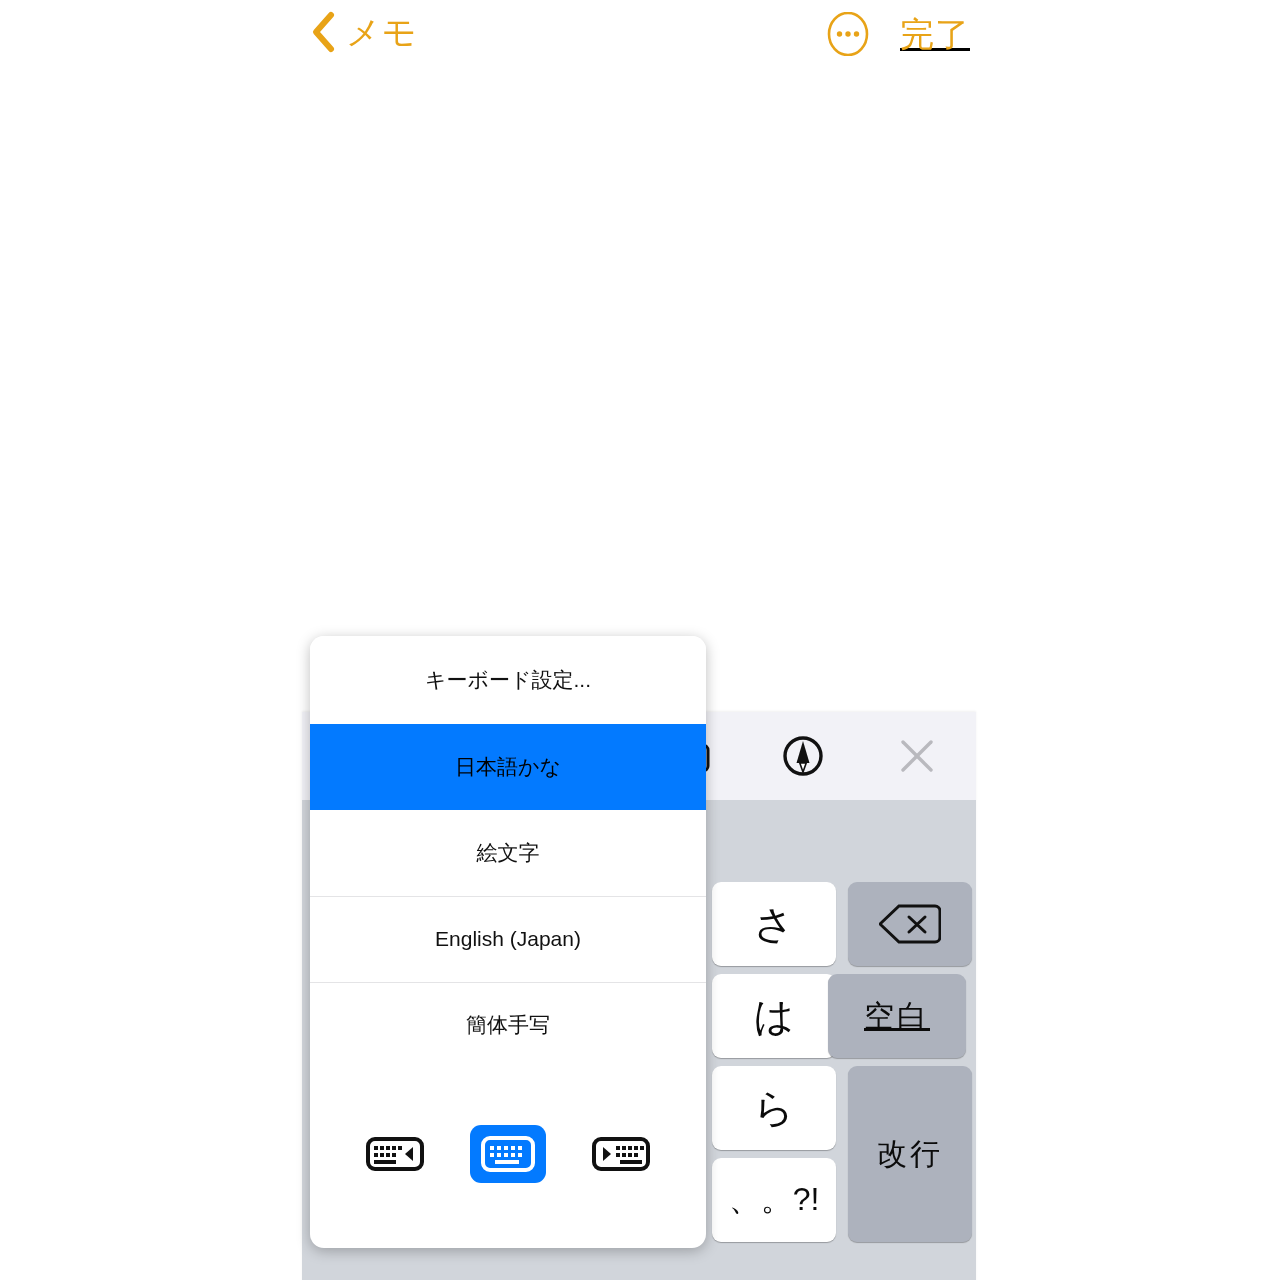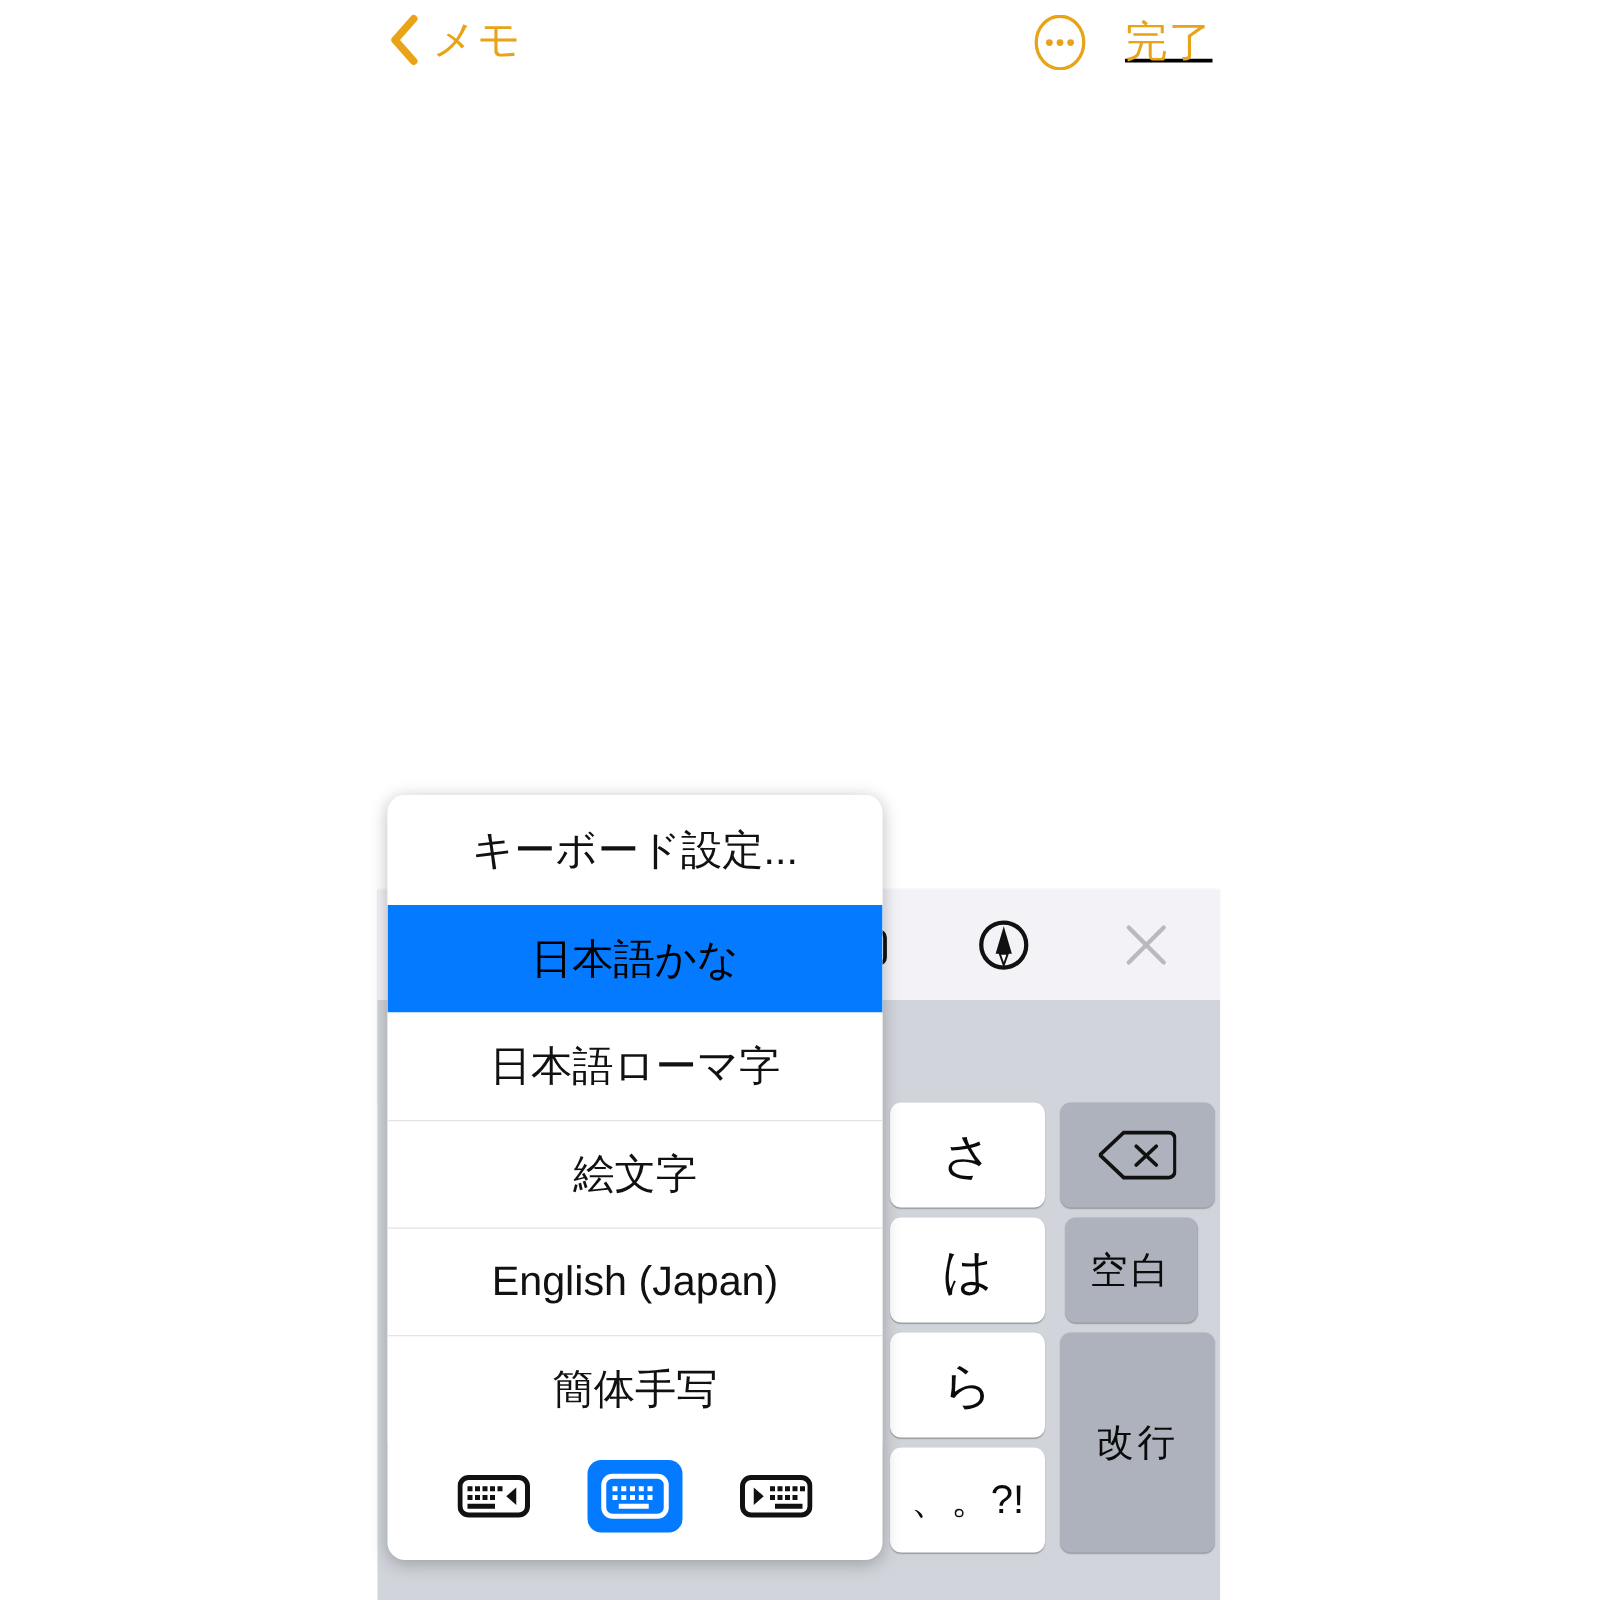--- a/index.html
+++ b/index.html
@@ -76,21 +76,21 @@
     width:396px; height:612px;
     background:#FFFFFF;
     border-radius:14px;
     box-shadow:0 3px 14px rgba(0,0,0,0.26);
     overflow:hidden;
     display:flex; flex-direction:column;
   }
   .popup-row {
     flex:0 0 auto;
     display:flex; align-items:center; justify-content:center;
-    font-size:33px; color:#111111;
+    font-size:21px; color:#111111;
     background:#FFFFFF;
     cursor:pointer;
     position:relative;
   }
   .popup-row.settings { height:88px; }
   .popup-row.kb { height:86px; }
   .popup-row.selected { background:#037AFF; color:#000000; }
   .popup-row + .popup-row:not(.selected)::before {
     content:""; position:absolute; left:0; top:0;
     width:100%; height:1px; background:#E4E4E6;
@@ -179,33 +179,32 @@
       <div class="key light" style="left:410px; top:184px; width:124px; height:84px;">ら</div>
       <div class="key light punct" style="left:410px; top:276px; width:124px; height:84px;">、。?!</div>
 
       <div class="key dark" style="left:546px; top:0px;   width:124px; height:84px;">
         <svg width="62" height="46" viewBox="0 0 62 46">
           <path d="M21 5 L57 5 A5 5 0 0 1 62 10 L62 36 A5 5 0 0 1 57 41 L21 41 L2 23 Z" transform="translate(-1,0)" fill="none" stroke="#111" stroke-width="3"></path>
           <line x1="30" y1="16" x2="46" y2="31" stroke="#111" stroke-width="3" stroke-linecap="round"></line>
           <line x1="46" y1="16" x2="30" y2="31" stroke="#111" stroke-width="3" stroke-linecap="round"></line>
         </svg>
       </div>
-      <div class="key dark small-label" style="left:550px; top:92px; width:106px; height:84px;">空白</div>
+      <div class="key dark small-label" style="left:526px; top:92px; width:138px; height:84px;text-decoration:underline;">空白</div>
       <div class="key dark small-label" style="left:546px; top:184px; width:124px; height:176px;">改行</div>
     </div>
 
   </div>
 
   <div id="keyboard-popup">
 
     <div class="popup-row settings">キーボード設定...</div>
 
     <div class="popup-row kb selected">日本語かな</div>
 
-    <div class="popup-row kb">日本語ローマ字</div>
 
     <div class="popup-row kb">絵文字</div>
 
     <div class="popup-row kb">English (Japan)</div>
 
     <div class="popup-row kb">簡体手写</div>
 
     <div id="popup-layout-row">
 
       <div class="layout-btn">

